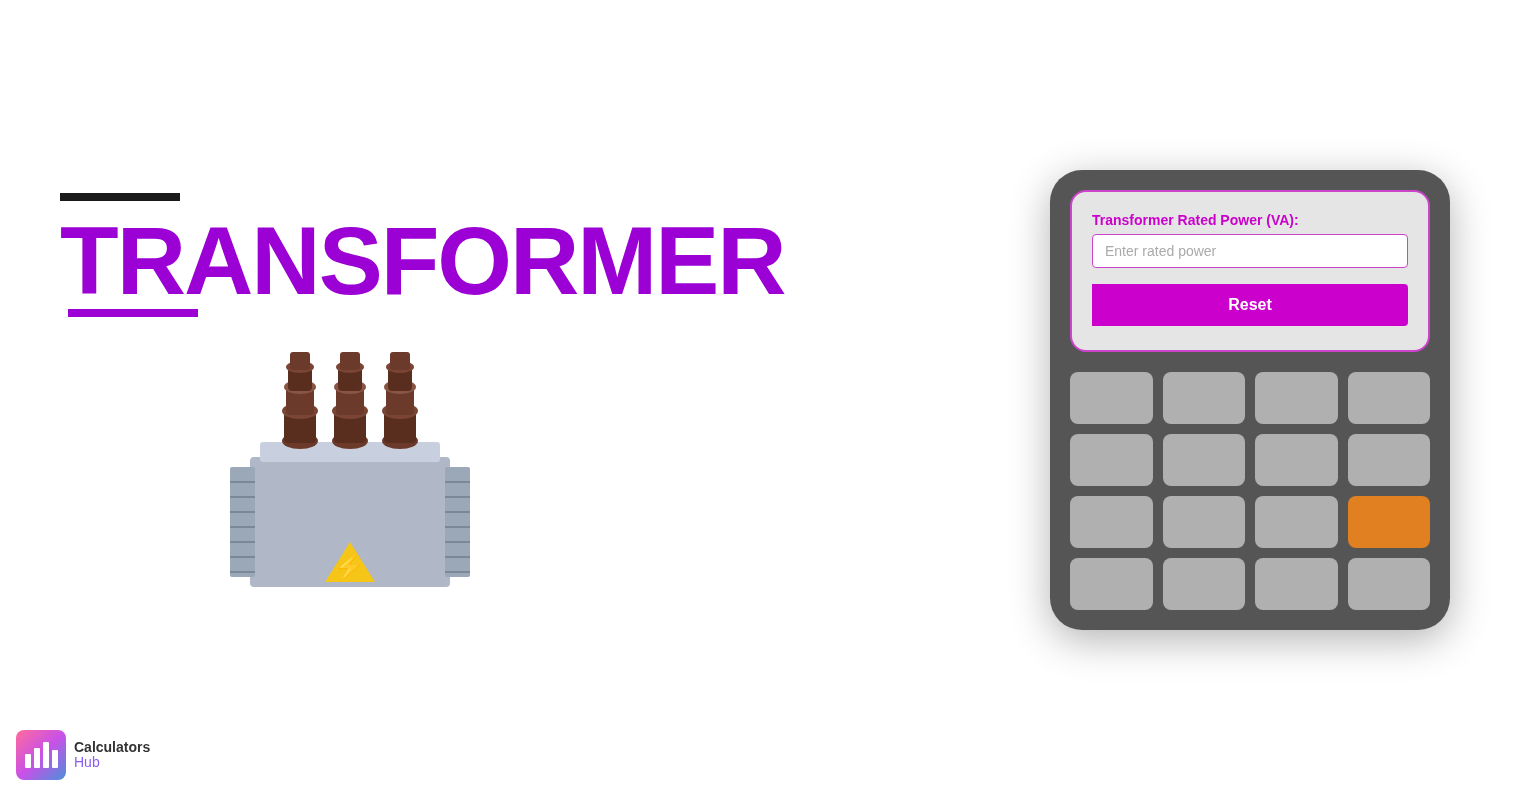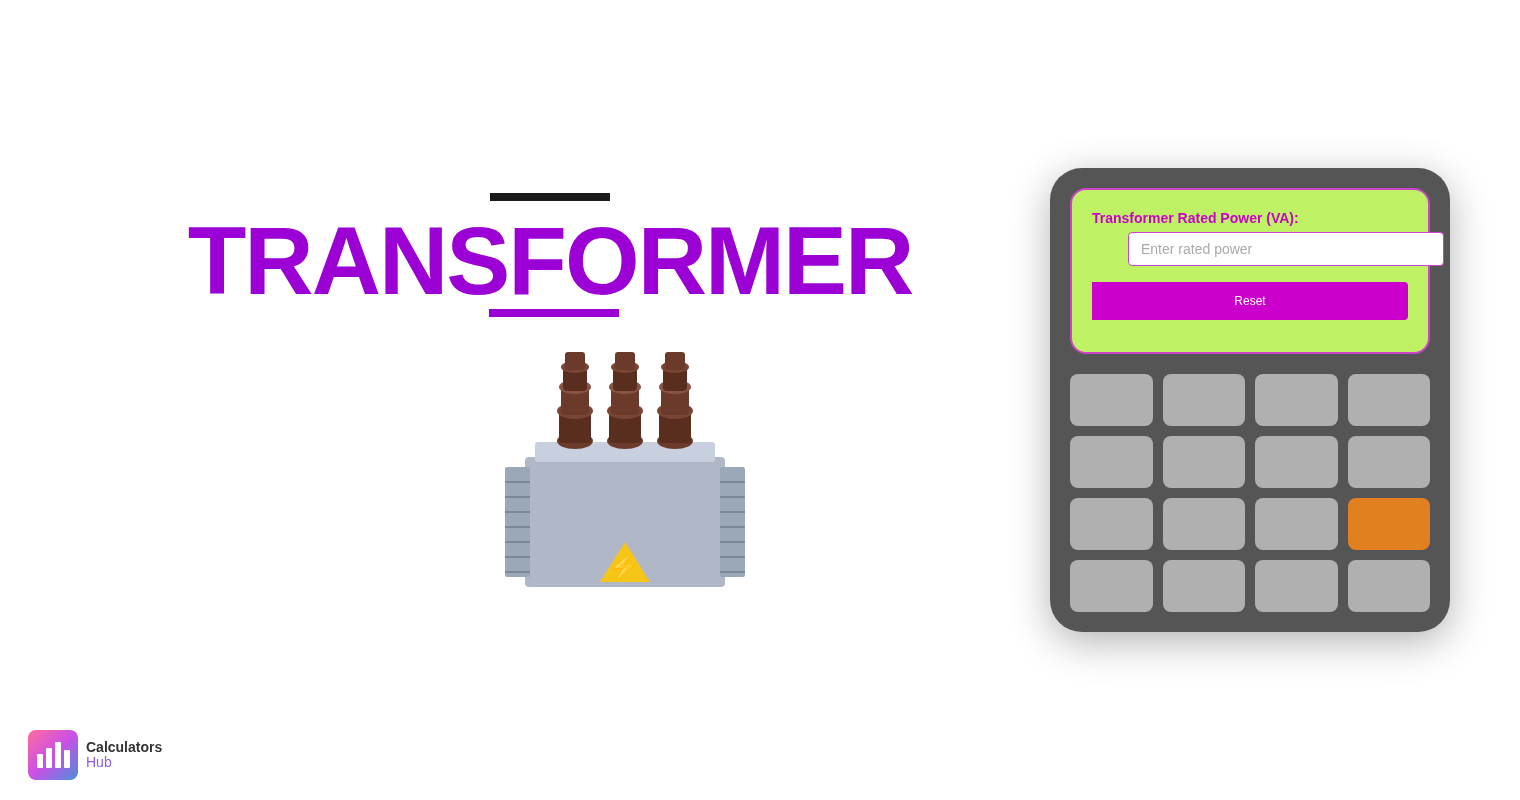--- a/index.html
+++ b/index.html
@@ -15,21 +15,20 @@
       padding: 0 60px;
     }
 
     
     .left-section {
       flex: 1;
       display: flex;
       flex-direction: column;
       justify-content: center;
       position: relative;
-      align-items: center;
     }
 
     .title-accent-top {
       width: 120px;
       height: 8px;
       background: #1a1a1a;
       margin-bottom: 12px;
     }
 
     .title-transformer {
@@ -64,21 +63,21 @@
       height: 8px;
       background: #9b00d4;
       margin-left: 8px;
       margin-bottom: 10px;
     }
 
     
     .logo {
       position: fixed;
       bottom: 20px;
-      left: 28px;
+      left: 16px;
       display: flex;
       align-items: center;
       gap: 8px;
     }
 
     .logo-icon {
       width: 50px;
       height: 50px;
       background: linear-gradient(135deg, #ff6b9d, #c951e7, #4a90d9);
       border-radius: 8px;
@@ -128,23 +127,23 @@
 
     .calculator-device {
       background: #555555;
       border-radius: 32px;
       padding: 20px;
       width: 400px;
       box-shadow: 0 10px 40px rgba(0,0,0,0.3);
     }
 
     .calculator-screen {
-      background: #bef264;
+      background: #e5e5e5;
       border-radius: 16px;
-      padding: 20px 20px 32px;
+      padding: 20px 20px 24px;
       margin-bottom: 20px;
       border: 2px solid #cc44cc;
     }
 
     .field-label {
       font-size: 14px;
       font-weight: 600;
       color: #cc00cc;
       margin-bottom: 6px;
       display: block;
@@ -152,21 +151,20 @@
 
     .field-input {
       width: 100%;
       border: 1px solid #cc44cc;
       border-radius: 4px;
       padding: 8px 12px;
       font-size: 14px;
       color: #999;
       outline: none;
       margin-bottom: 16px;
-      margin-left: 36px;
     }
 
     .field-input::placeholder {
       color: #aaa;
     }
 
     .buttons-row {
       display: flex;
       gap: 0;
     }
@@ -182,22 +180,22 @@
       cursor: pointer;
       border-radius: 4px 0 0 4px;
     }
 
     .calc-btn-reset {
       flex: 1;
       background: #cc00cc;
       color: white;
       border: none;
       padding: 12px;
-      font-size: 12px;
-      font-weight: 400;
+      font-size: 16px;
+      font-weight: 700;
       cursor: pointer;
       border-radius: 0 4px 4px 0;
     }
 
     
     .keypad {
       display: grid;
       grid-template-columns: repeat(4, 1fr);
       gap: 10px;
     }

